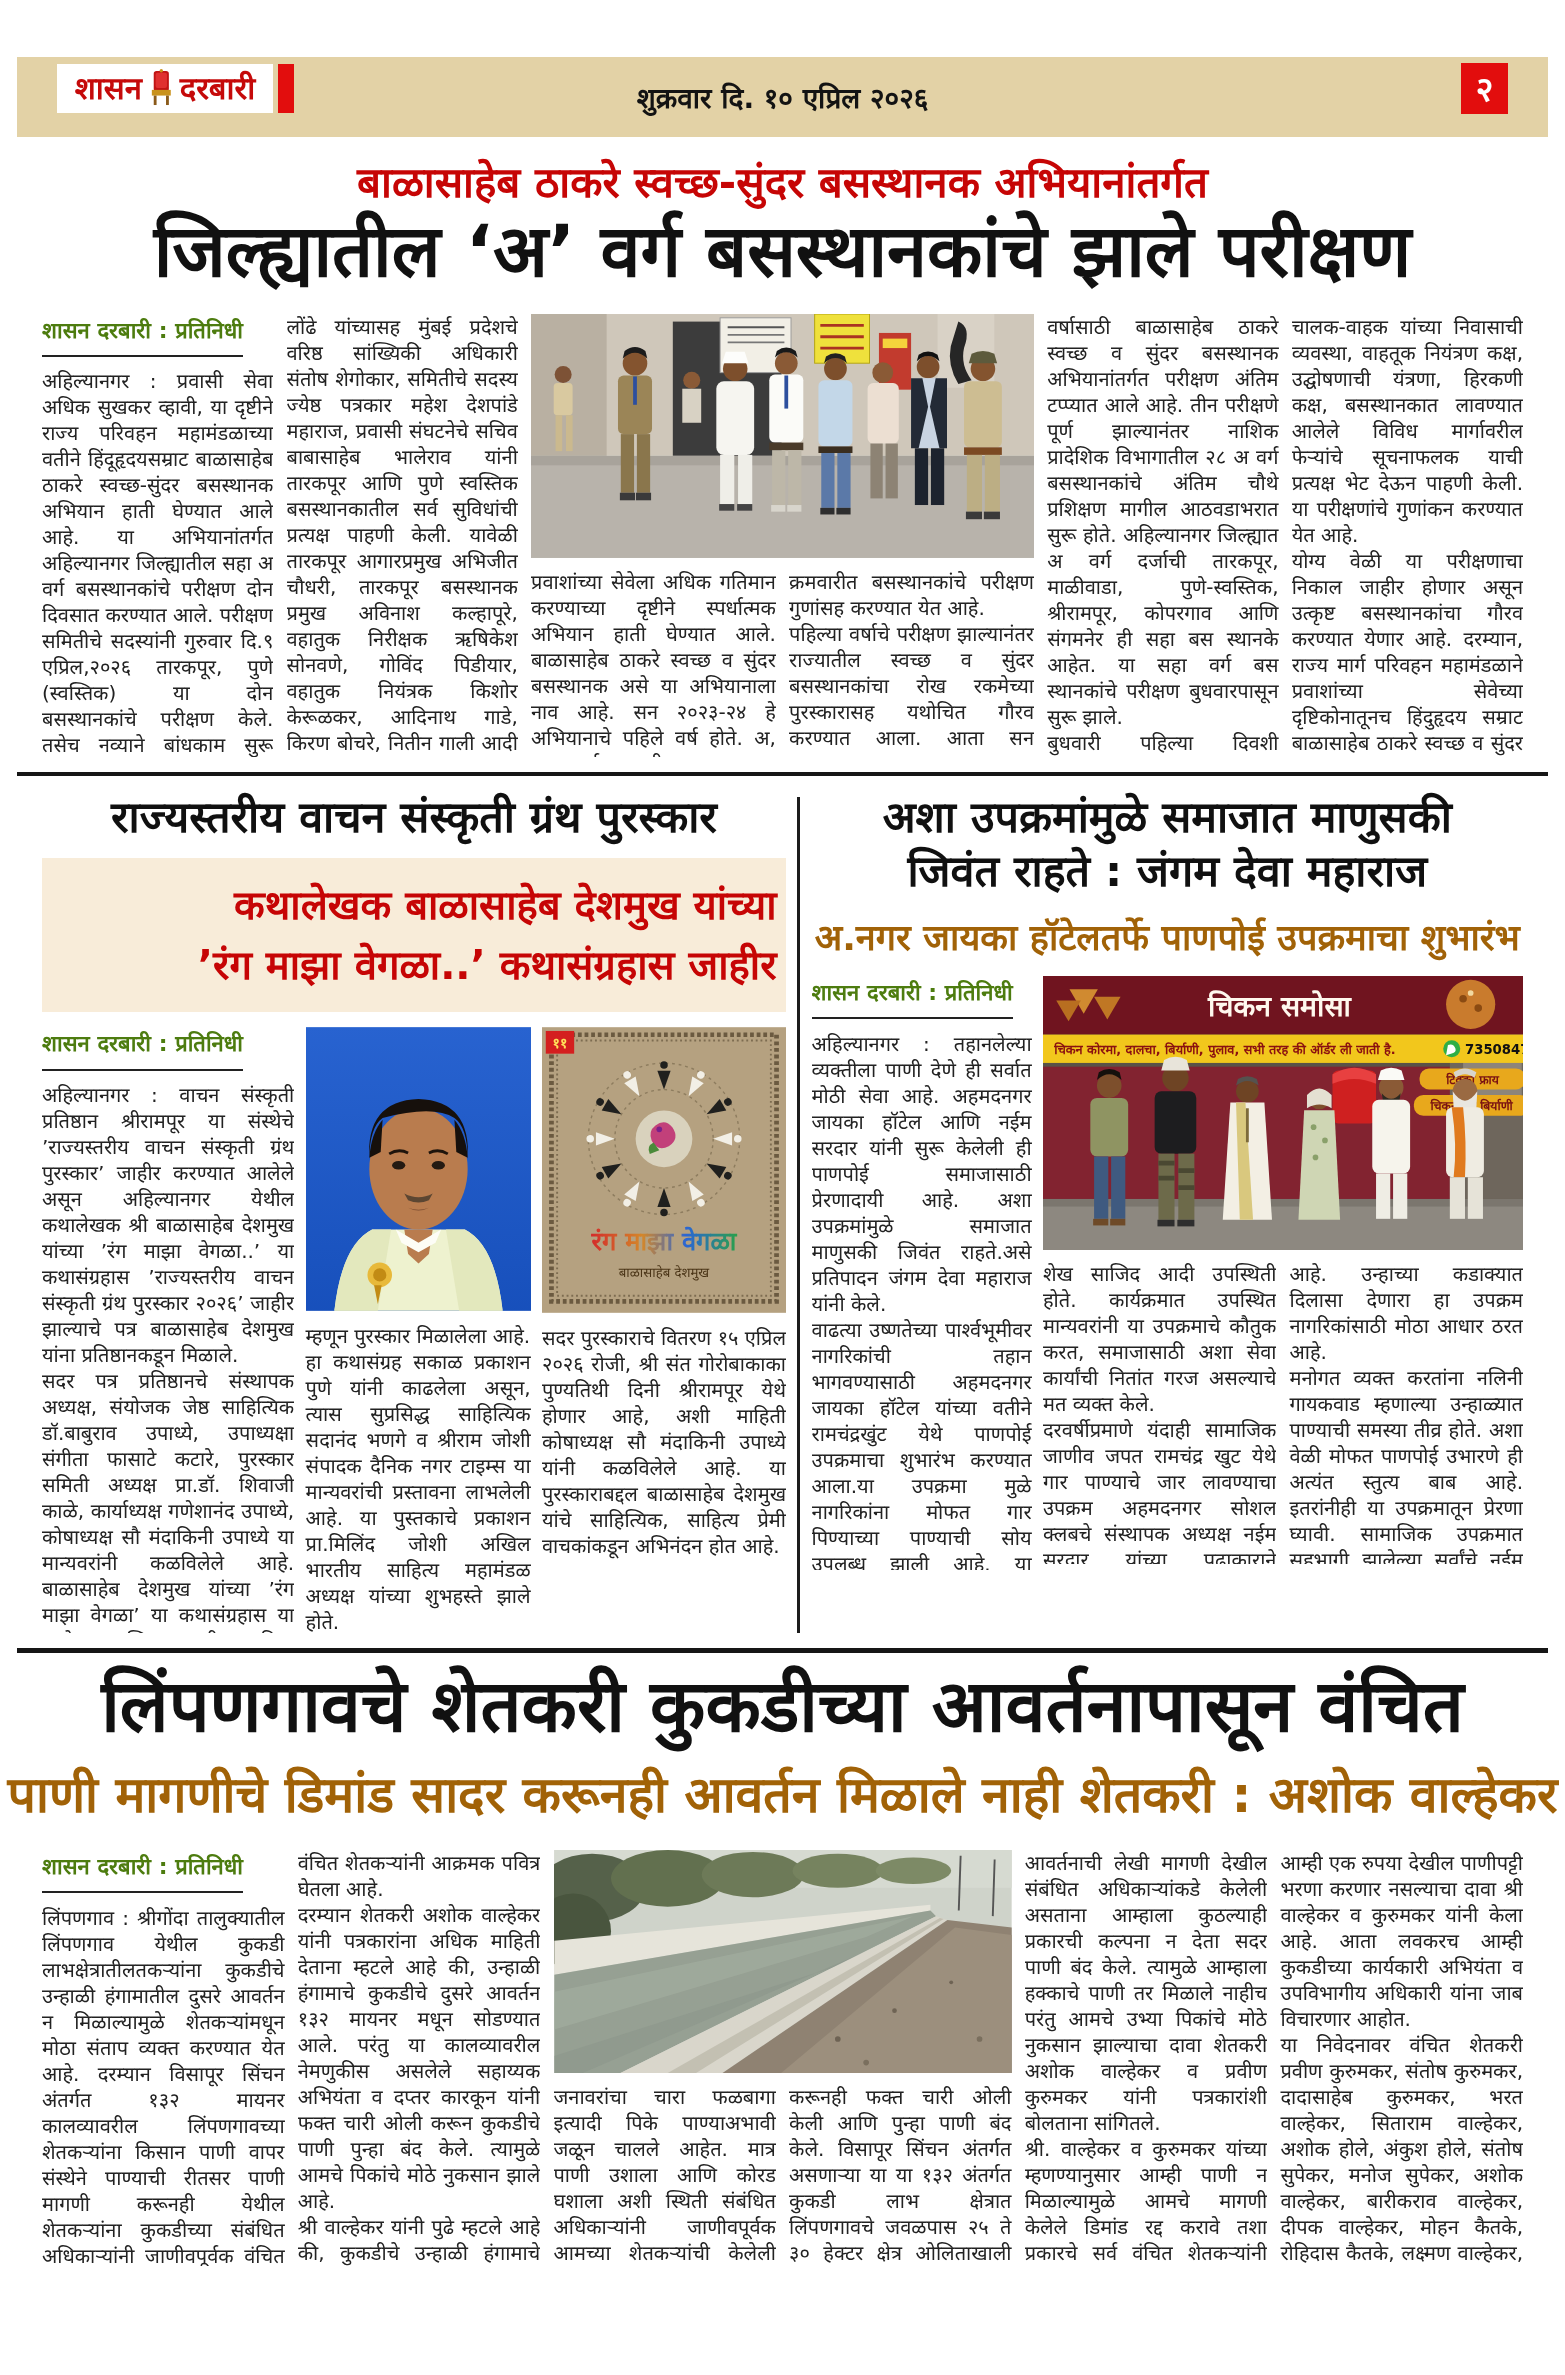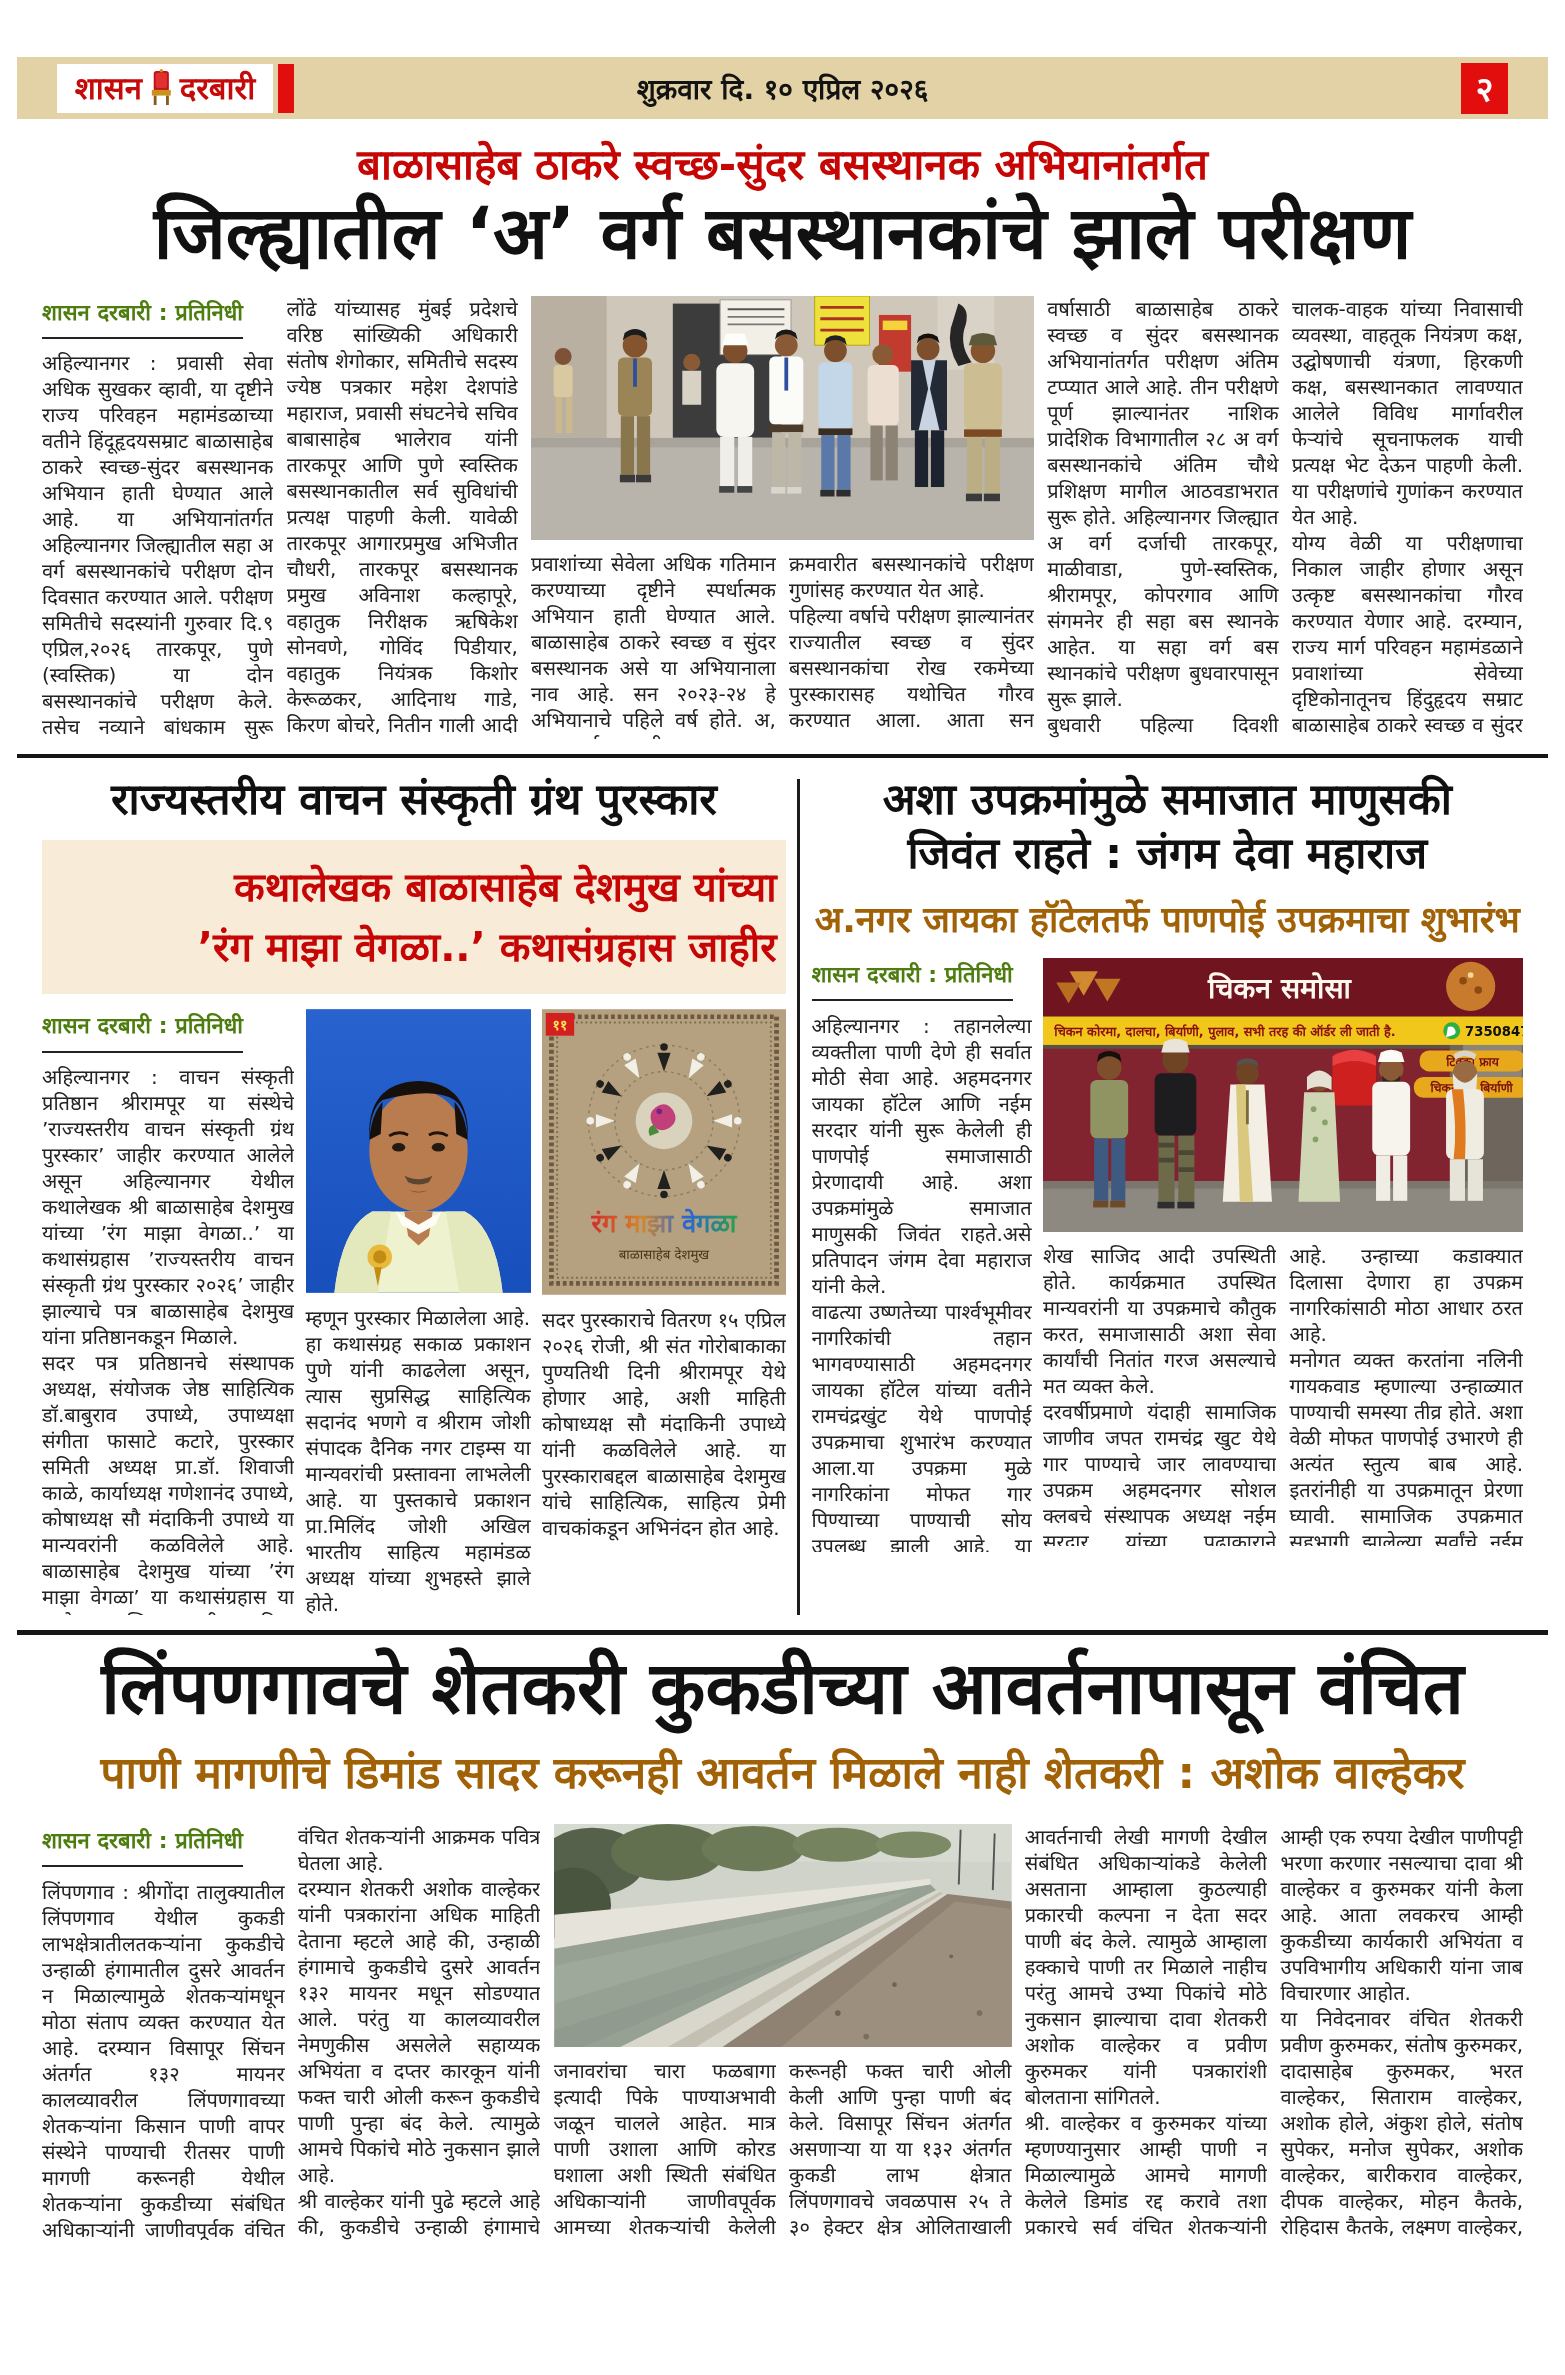--- a/index.html
+++ b/index.html
@@ -1,19 +1,19 @@
 <!DOCTYPE html>
 <html style="font-size:15px"><head>
 <meta charset="utf-8">
 <style>
   html,body{margin:0;padding:0;background:#ffffff;}
   .page{width:1565px;height:2375px;background:#fff;position:relative;overflow:hidden;
         font-family:"DejaVu Sans",sans-serif;color:#1a1a1a;box-sizing:border-box;padding-top:57px;}
   
-  .header-bar{margin:0 17px;height:62px;background:#e3d2a6;position:relative;
+  .header-bar{margin:0 17px;height:80px;background:#e3d2a6;position:relative;
               display:flex;align-items:center;justify-content:center;}
   .logo-box{position:absolute;left:40px;top:6.6px;height:49px;width:216px;background:#fff;
             display:flex;align-items:center;justify-content:center;gap:6.6px;}
   .logo-text{color:#c50a0a;font-weight:bold;font-size:31px;line-height:1;}
   .logo-redbar{position:absolute;left:261px;top:6.6px;height:49px;width:16px;background:#e20d0d;}
   .header-date{font-size:28px;font-weight:bold;color:#131313;}
   .page-num{position:absolute;right:40px;top:5.7px;width:47px;height:51px;background:#e20d0d;color:#fff;
             font-size:34px;font-weight:bold;display:flex;align-items:center;justify-content:center;}
   
   .kicker{margin-top:15px;text-align:center;color:#c60505;font-weight:bold;font-size:42px;}
@@ -426,21 +426,21 @@
 मनोगत व्यक्त करतांना नलिनी गायकवाड म्हणाल्या उन्हाळ्यात पाण्याची समस्या तीव्र होते. अशा वेळी मोफत पाणपोई उभारणे ही अत्यंत स्तुत्य बाब आहे. इतरांनीही या उपक्रमातून प्रेरणा घ्यावी. सामाजिक उपक्रमात सहभागी झालेल्या सर्वांचे नईम सरदार यांनी आभार मानले.</div>
           </div>
         </div>
       </div>
     </div>
   </div>
 
   <div class="hdiv"></div>
 
   <div class="headline-xl">लिंपणगावचे शेतकरी कुकडीच्या आवर्तनापासून वंचित</div>
-  <div class="subhead-red" style="font-size:44px;">पाणी मागणीचे डिमांड सादर करूनही आवर्तन मिळाले नाही शेतकरी : अशोक वाल्हेकर</div>
+  <div class="subhead-red" style="font-size:50px;">पाणी मागणीचे डिमांड सादर करूनही आवर्तन मिळाले नाही शेतकरी : अशोक वाल्हेकर</div>
 
   <div class="row6" style="height:416px;">
     <div class="col">
       <span class="byline">शासन दरबारी : प्रतिनिधी</span>
       <div class="bodytext">लिंपणगाव : श्रीगोंदा तालुक्यातील लिंपणगाव येथील कुकडी लाभक्षेत्रातीलतकऱ्यांना कुकडीचे उन्हाळी हंगामातील दुसरे आवर्तन न मिळाल्यामुळे शेतकऱ्यांमधून मोठा संताप व्यक्त करण्यात येत आहे. दरम्यान विसापूर सिंचन अंतर्गत १३२ मायनर कालव्यावरील लिंपणगावच्या शेतकऱ्यांना किसान पाणी वापर संस्थेने पाण्याची रीतसर पाणी मागणी करूनही येथील शेतकऱ्यांना कुकडीच्या संबंधित अधिकाऱ्यांनी जाणीवपूर्वक वंचित ठेवल्याने शेतकऱ्यांनी आता कुकडीच्या या निष्क्रिय अधिकाऱ्यांच्या विरोधात</div>
     </div>
     <div class="col">
       <div class="bodytext">वंचित शेतकऱ्यांनी आक्रमक पवित्र घेतला आहे.
 दरम्यान शेतकरी अशोक वाल्हेकर यांनी पत्रकारांना अधिक माहिती देताना म्हटले आहे की, उन्हाळी हंगामाचे कुकडीचे दुसरे आवर्तन १३२ मायनर मधून सोडण्यात आले. परंतु या कालव्यावरील नेमणुकीस असलेले सहाय्यक अभियंता व दप्तर कारकून यांनी फक्त चारी ओली करून कुकडीचे पाणी पुन्हा बंद केले. त्यामुळे आमचे पिकांचे मोठे नुकसान झाले आहे.
 श्री वाल्हेकर यांनी पुढे म्हटले आहे की, कुकडीचे उन्हाळी हंगामाचे दुसऱ्या आवर्तन आमच्यासाठी फार महत्त्वाचे होते. शेतकऱ्यांनी उन्हाळी कांदा, भुईमूग, खोडवा ऊस,</div>

